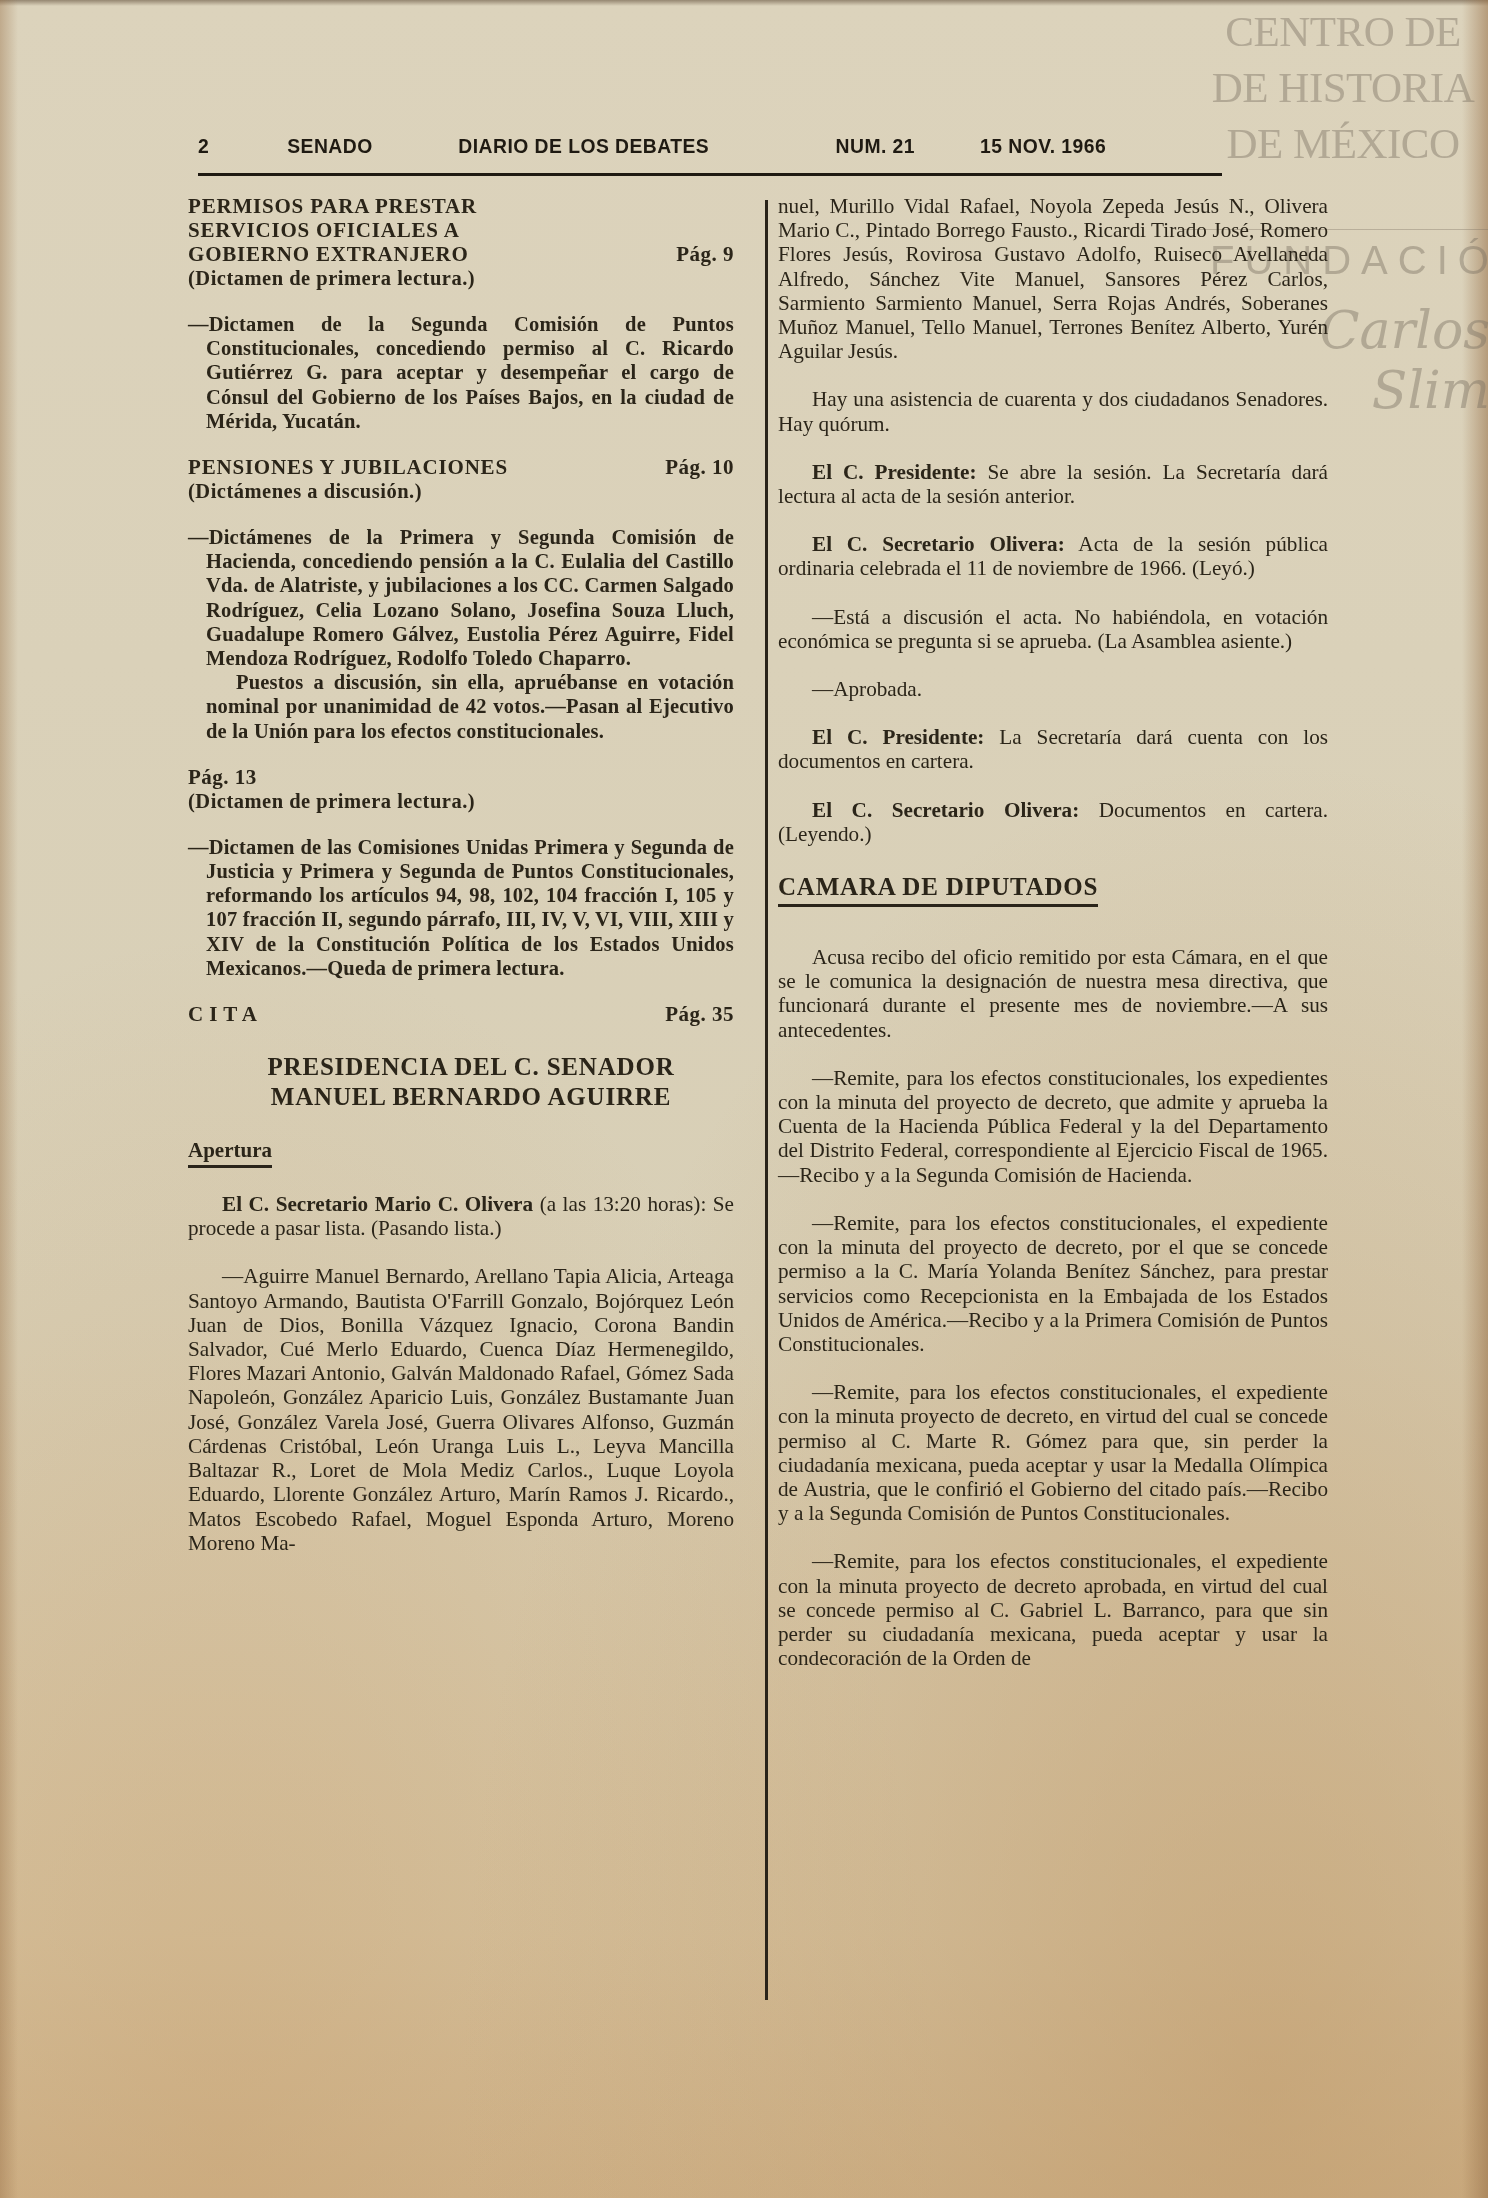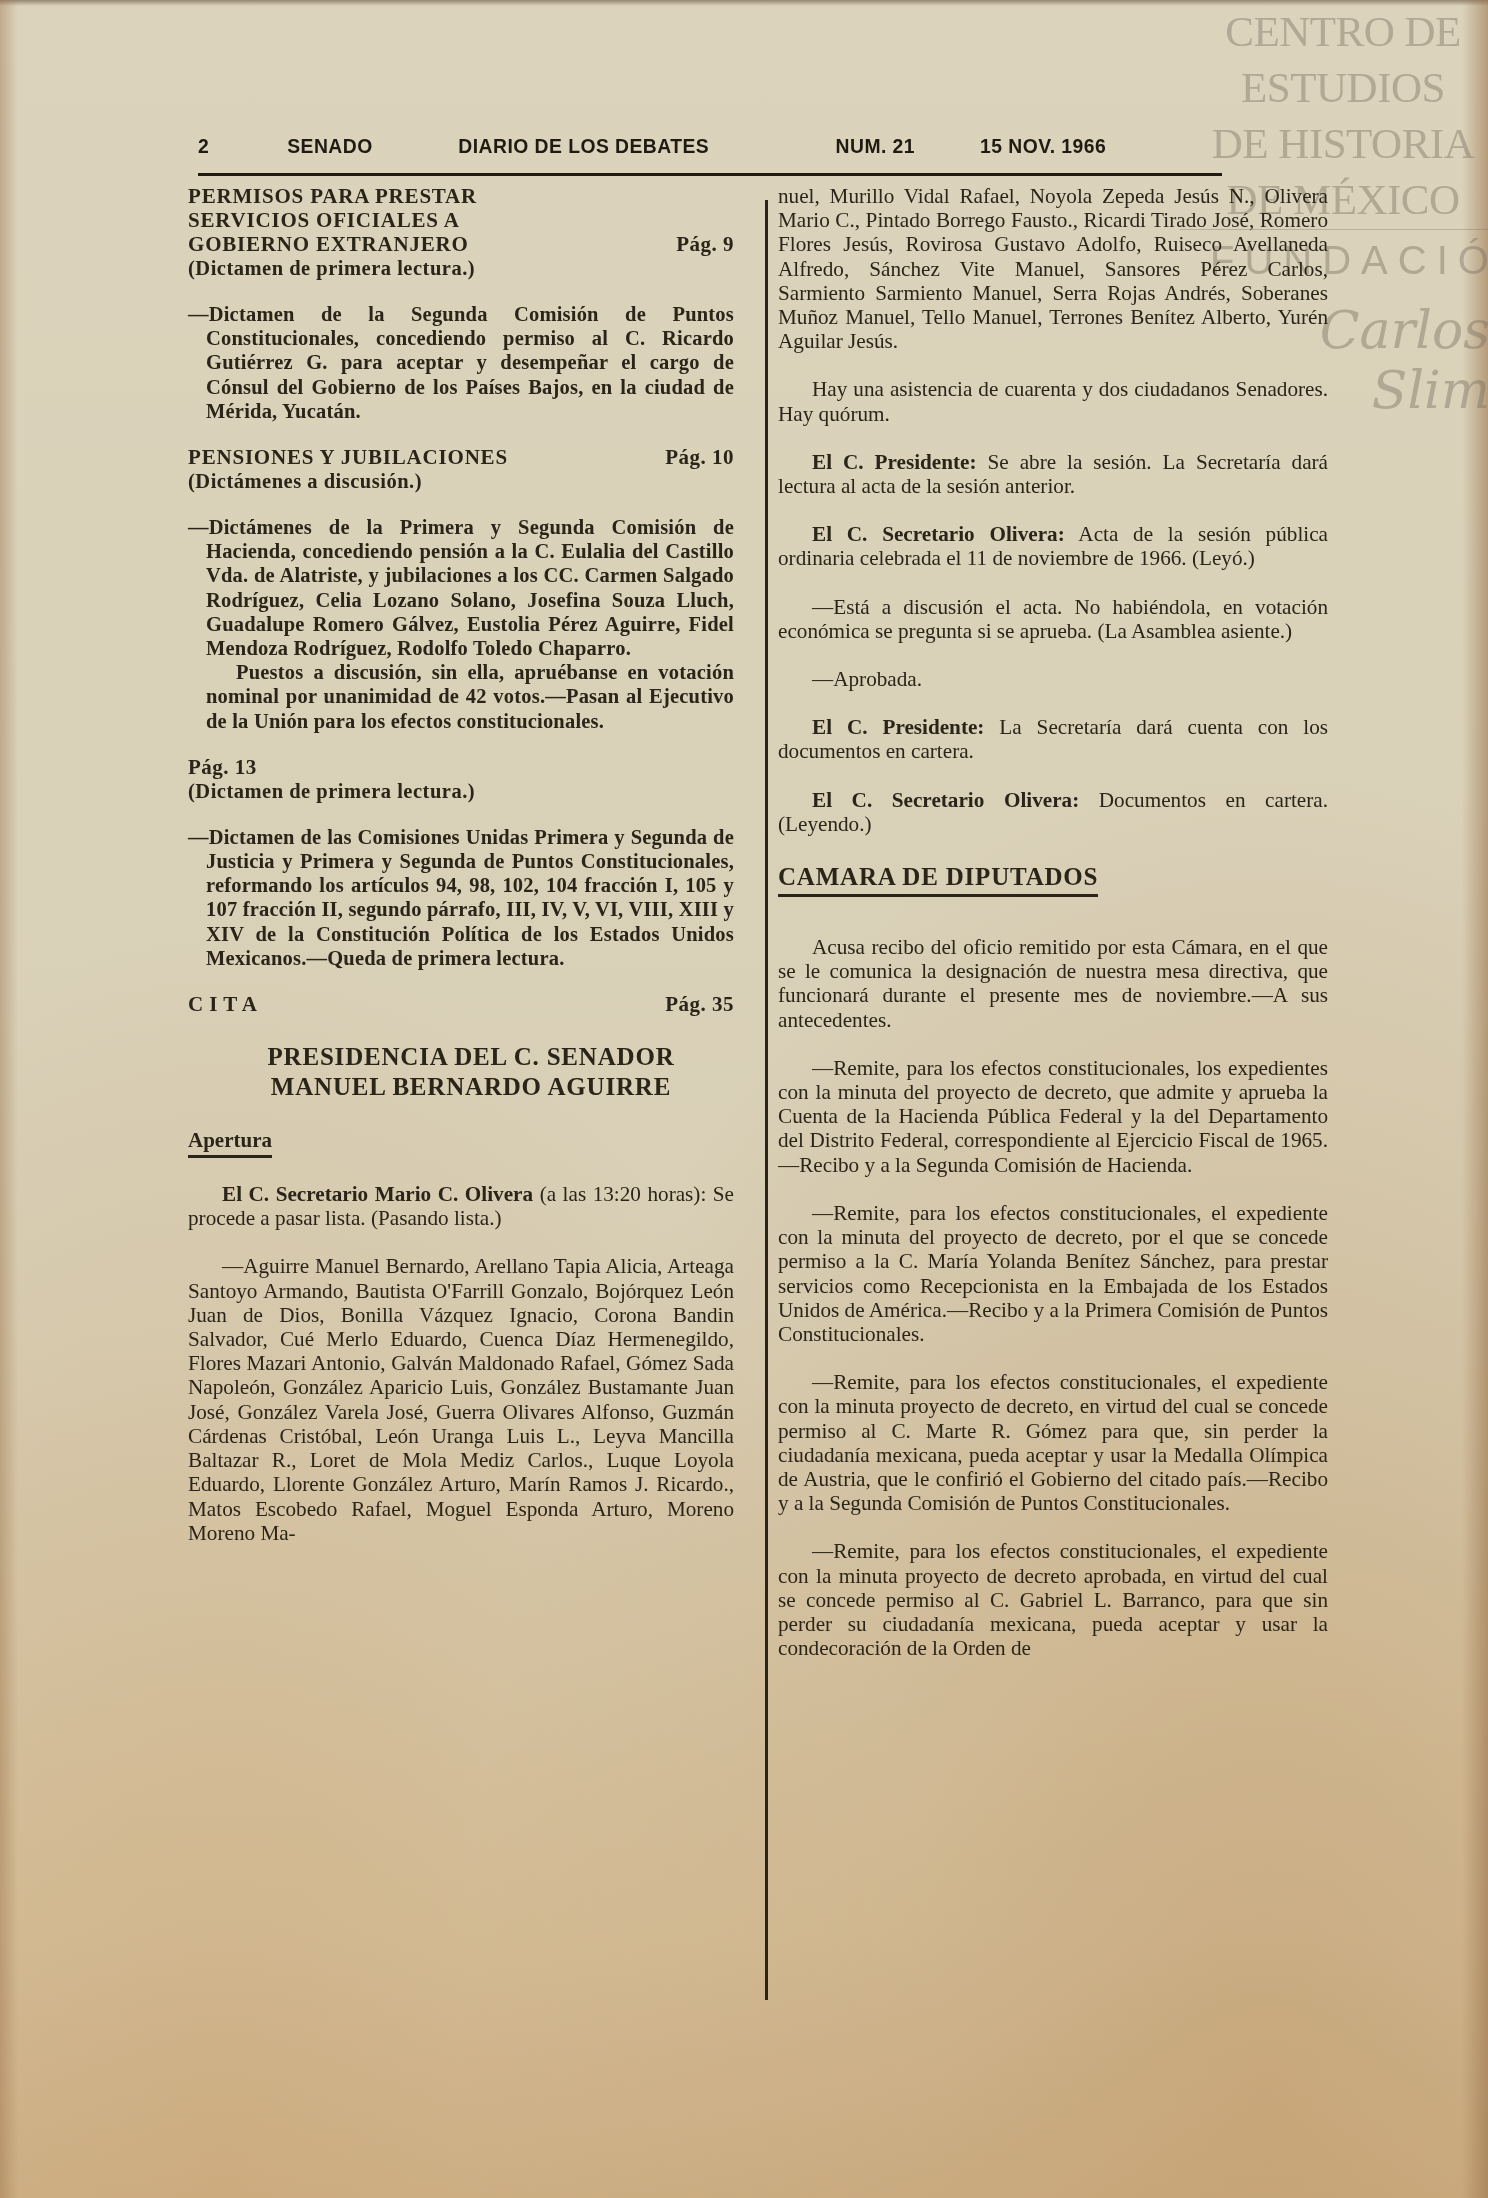--- a/index.html
+++ b/index.html
@@ -43,21 +43,21 @@
     position: absolute; top: 173px; left: 198px; width: 1024px; height: 3px;
     background: #1f1a12;
   }
   .column-rule {
     position: absolute; top: 200px; left: 765px; width: 3px; height: 1800px;
     background: #2a241a;
   }
 
   
   .col {
-    position: absolute; top: 184px; width: 546px;
+    position: absolute; top: 194px; width: 546px;
     font-size: 21.2px; line-height: 24.2px;
   }
   .col-left { left: 188px; }
   .col-right { left: 778px; width: 550px; }
   p { margin: 0; text-align: justify; }
 
   
   .index-entry { margin-bottom: 22px; }
   .index-head {
     display: flex; justify-content: space-between; align-items: flex-end;
@@ -111,21 +111,20 @@
 </style>
 </head>
 <body>
 
 <div class="edge-top"></div>
 <div class="edge-left"></div>
 <div class="edge-right"></div>
 
 <div class="watermark">
   <span class="wm-line">CENTRO DE</span>
-  <span class="wm-line">ESTUDIOS</span>
   <span class="wm-line">DE HISTORIA</span>
   <span class="wm-line">DE MÉXICO</span>
 </div>
 <div class="wm-rule"></div>
 <div class="wm-foundation">FUNDACIÓN</div>
 <div class="wm-signature">Carlos Slim</div>
 
 <div class="running-header">
   <span class="rh-page">2</span>
   <span class="rh-chamber">SENADO</span>

